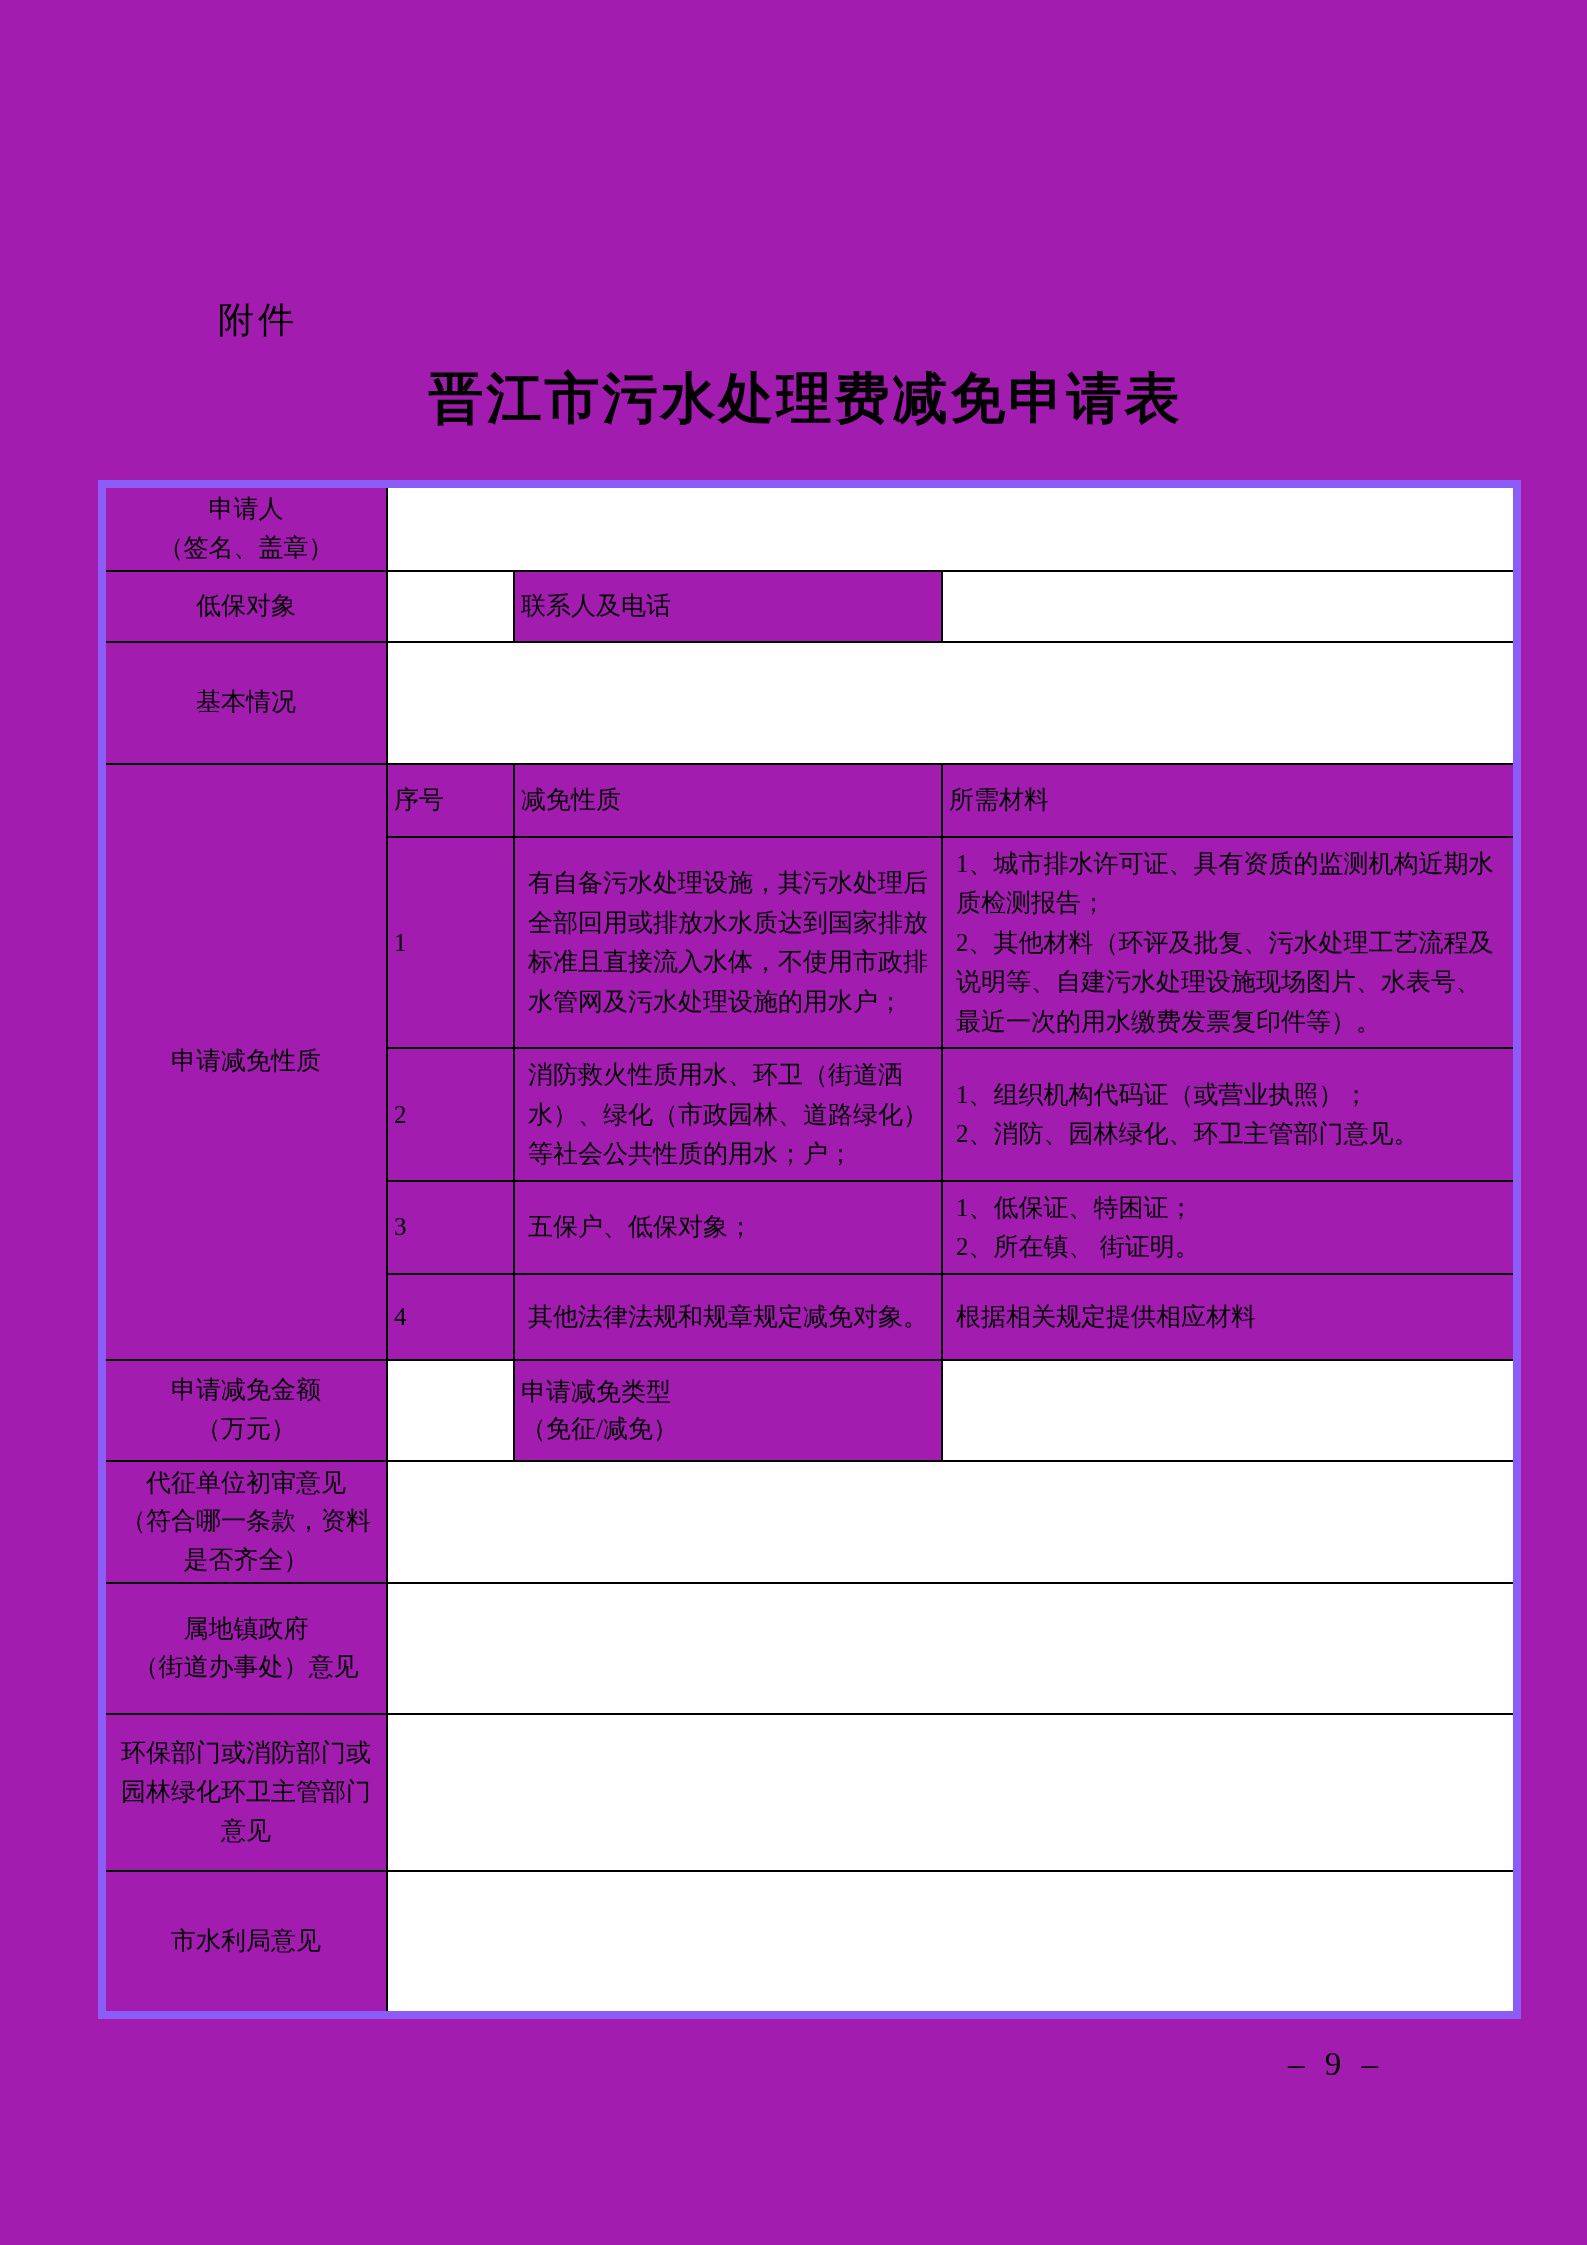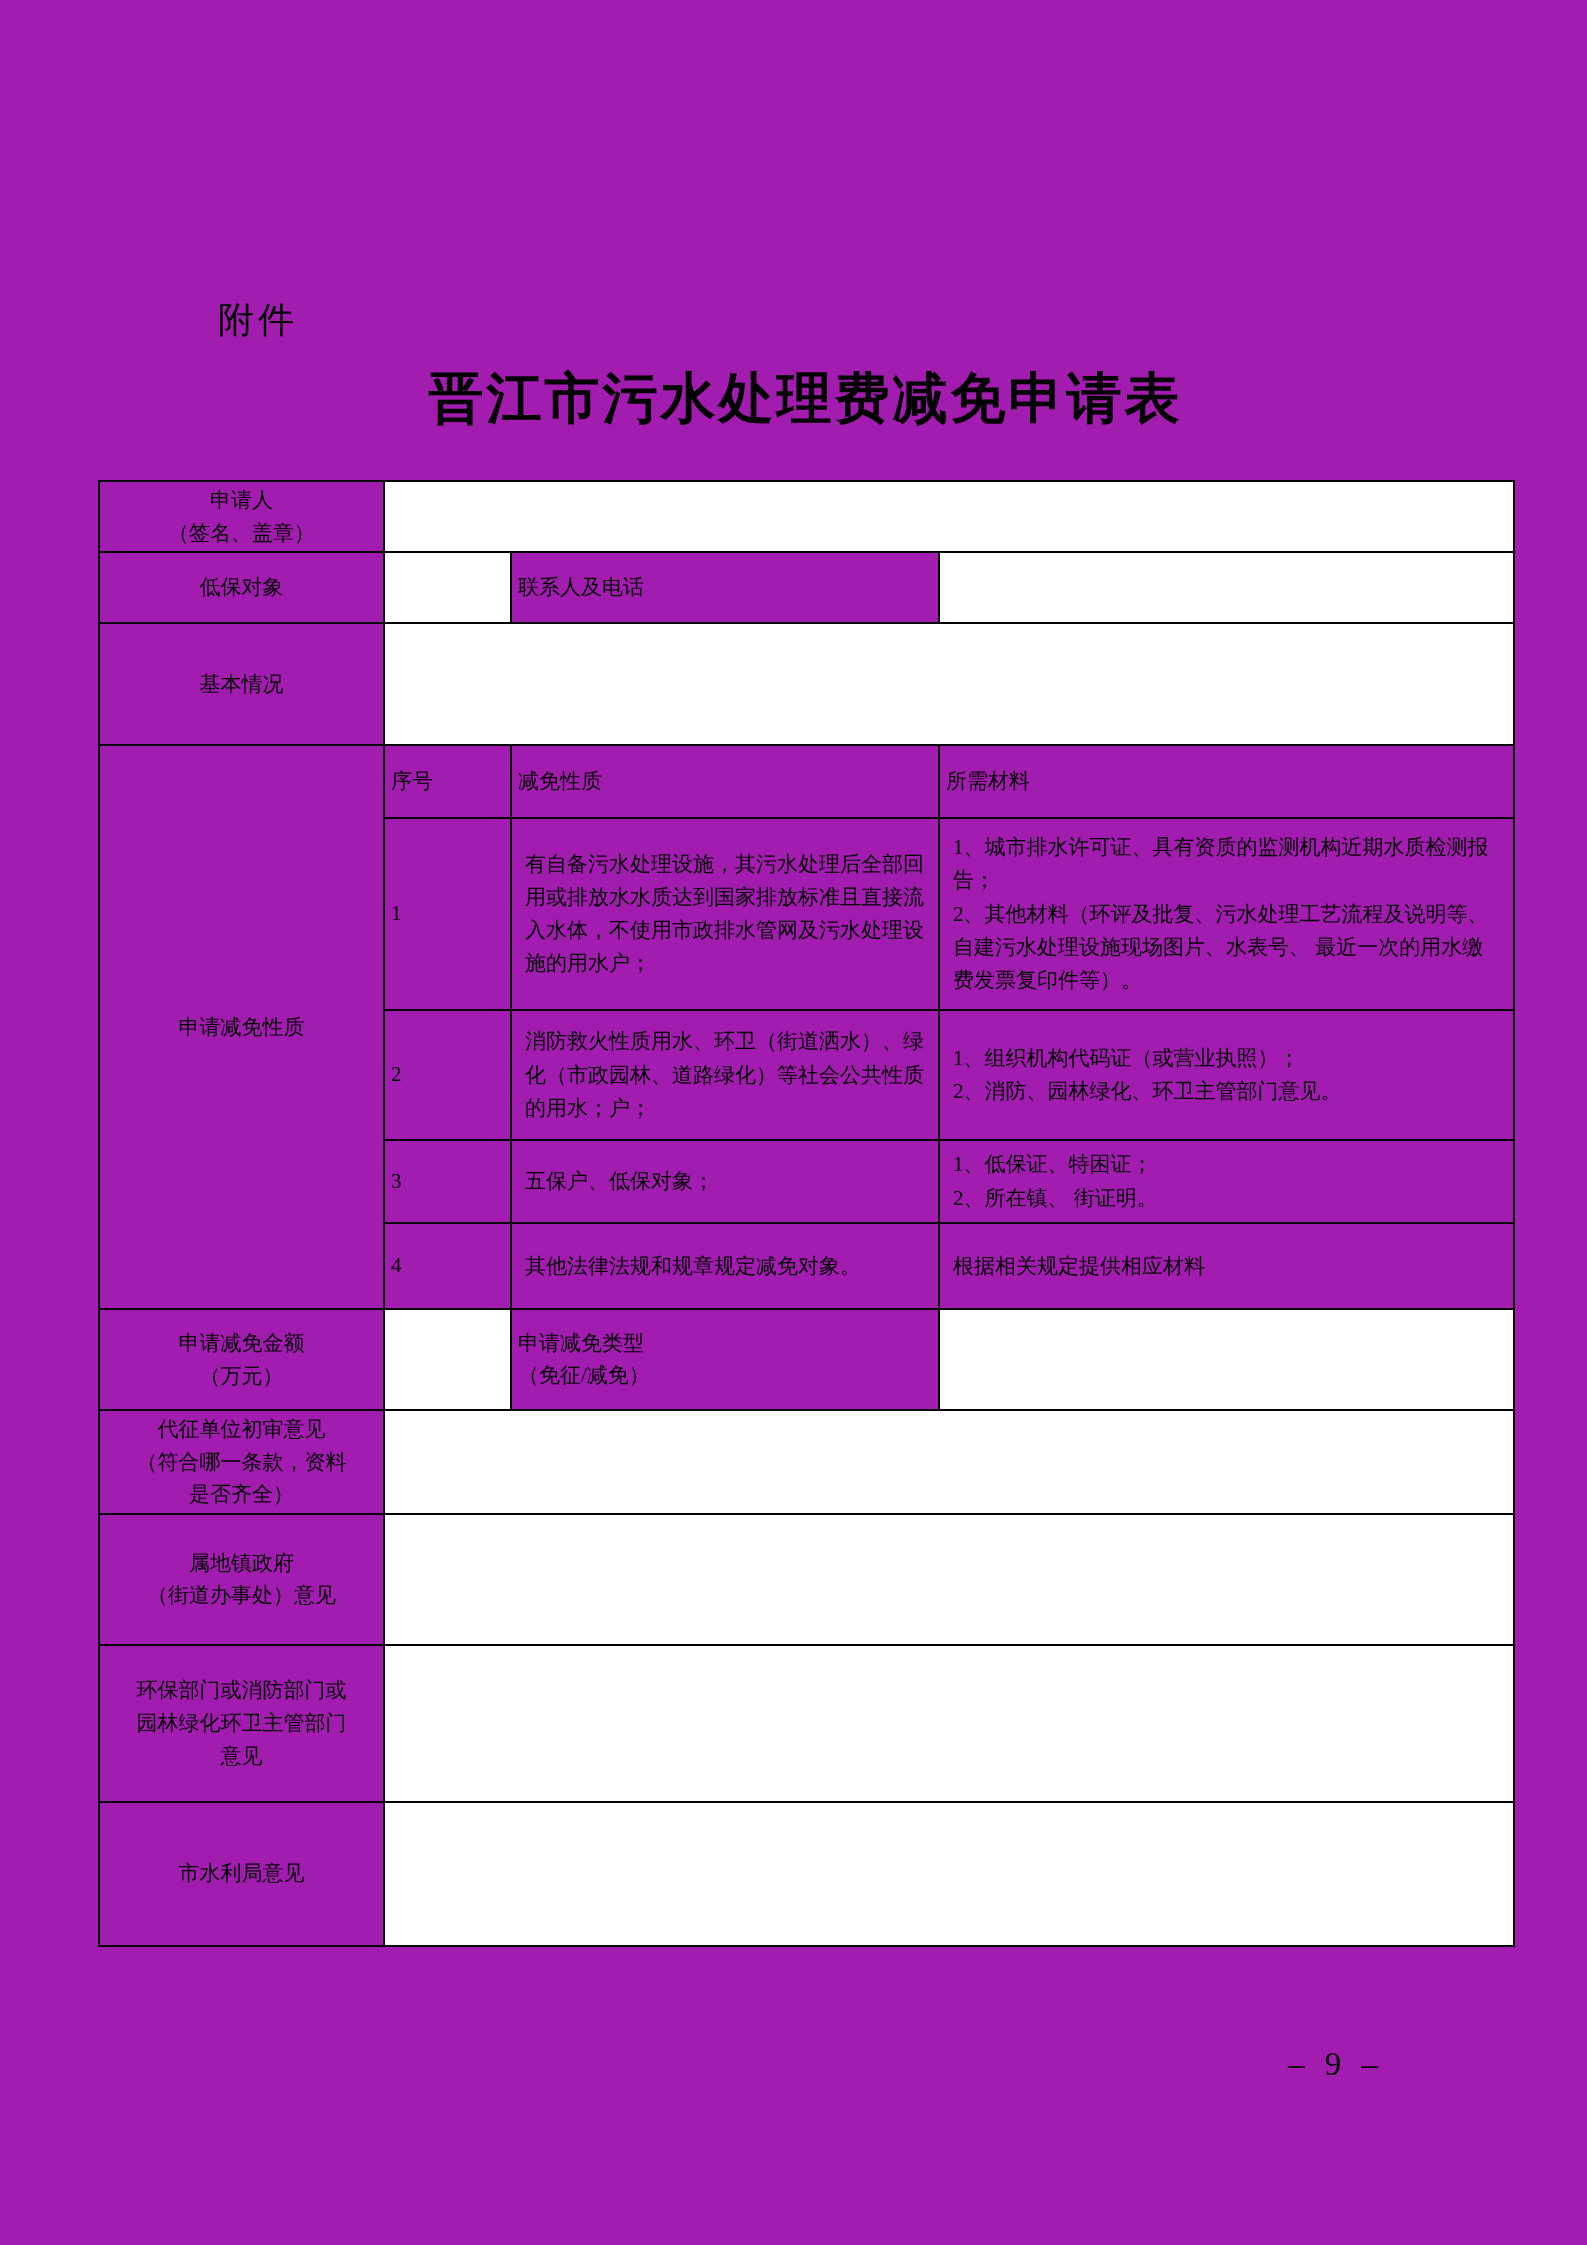--- a/index.html
+++ b/index.html
@@ -36,22 +36,22 @@
     white-space: nowrap;
     margin-top: 16px;
   }
   table.form {
     position: absolute;
     left: 98px;
     top: 480px;
     width: 1415px;
     border-collapse: collapse;
     table-layout: fixed;
-    border: 1px solid #8b5cf6;
-    font-size: 21px;
+    border: 8px solid #8b5cf6;
+    font-size: 25px;
   }
   table.form td {
     border: 2px solid #000;
     vertical-align: middle;
     overflow: hidden;
   }
   td.lbl {
     text-align: center;
     white-space: pre-line;
     line-height: 1.55;

